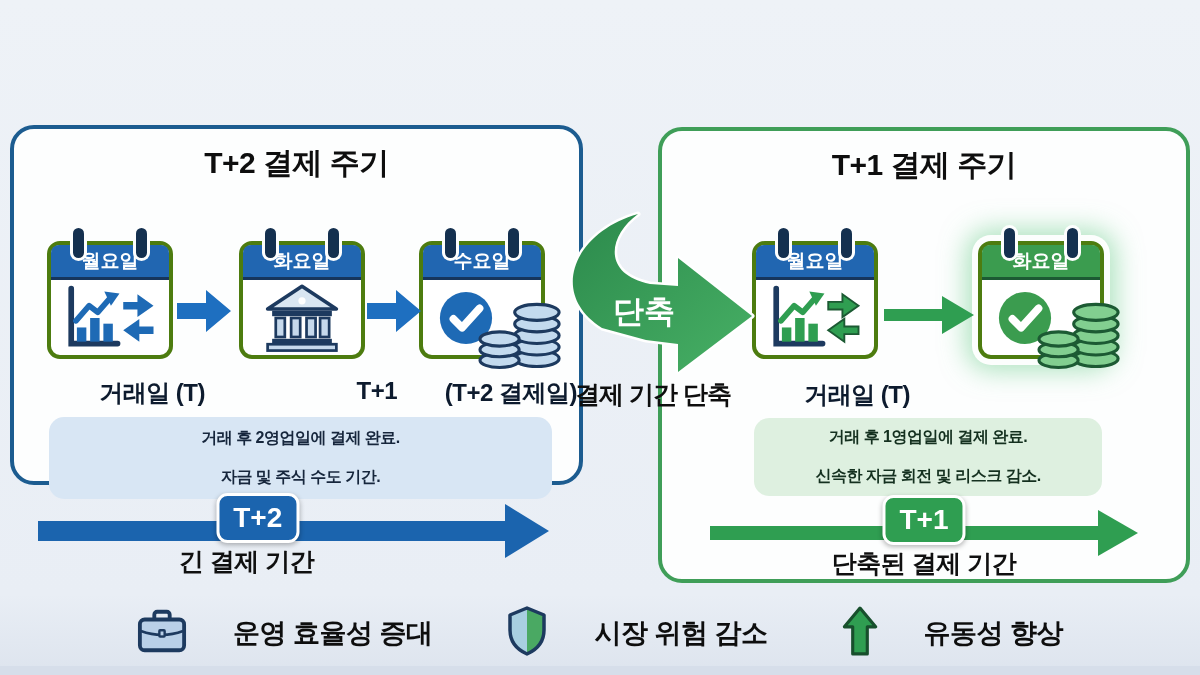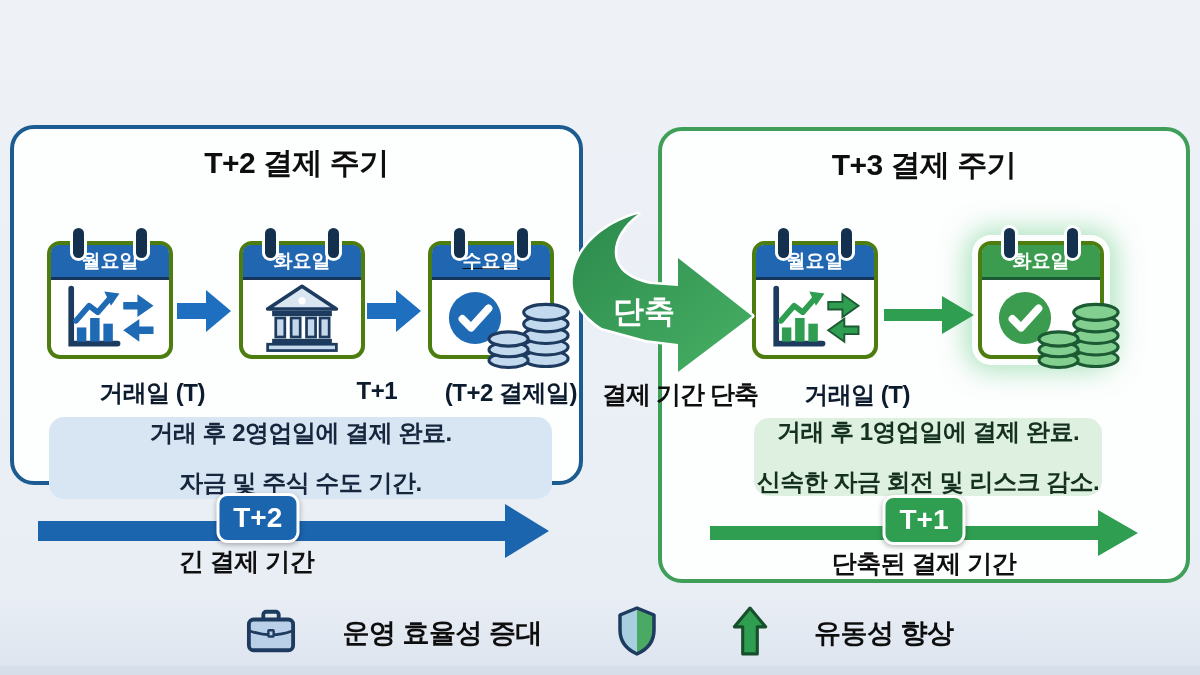--- a/index.html
+++ b/index.html
@@ -27,38 +27,38 @@
   .cal-head { height:35px; display:flex; align-items:center; justify-content:center;
               border-radius:8px 8px 0 0; color:#fff; font-size:19px; font-weight:bold; }
   .cal-head.blue  { background:#2166b1; border-bottom:3px solid #16355c; }
   .cal-head.green { background:#3b9c4f; border-bottom:3px solid #1c5a33; }
   .cal-body { height:76px; display:flex; align-items:center; justify-content:center; }
   .cal.glow { box-shadow:0 0 0 6px rgba(255,255,255,.95), 0 0 26px 12px rgba(110,205,140,.55); }
   .coins { position:absolute; right:-22px; bottom:-20px; }
 
   .lp .c1 { left:33px;  top:112px; }
   .lp .c2 { left:225px; top:112px; }
-  .lp .c3 { left:414px; top:112px;text-decoration:underline; }
+  .lp .c3 { left:405px; top:112px; }
   .rp .c1 { left:90px;  top:110px; }
   .rp .c2 { left:316px; top:110px; }
 
   .day-label { position:absolute; top:248px; width:190px; text-align:right;
                font-size:24px; font-weight:bold; color:#0d1b2e; letter-spacing:-0.5px; }
   .lp .dl1 { left:1px; }   .lp .dl2 { left:193px; } .lp .dl3 { left:373px; }
   .rp .dl1 { left:58px; }  .rp .dl2 { left:292px; }
 
   .step-arrow { position:absolute; }
   .lp .sa1 { left:163px; top:158px; }
   .lp .sa2 { left:353px; top:158px; }
   .rp .sa1 { left:222px; top:162px; }
 
   
   .info-box { position:absolute; border-radius:15px; display:flex; flex-direction:column;
               justify-content:center; align-items:center; gap:18px;
-              font-size:24px; font-weight:bold; color:#16263c; letter-spacing:-0.5px; }
+              font-size:16px; font-weight:bold; color:#16263c; letter-spacing:-0.5px; }
   .lp .info-box { left:35px;  top:288px; width:503px; height:82px; background:#d8e6f4; }
   .rp .info-box { left:92px;  top:287px; width:348px; height:78px; background:#def0e0; color:#14301f; }
 
   
   .timeline { position:absolute; height:58px; }
   .lp .timeline { left:24px; top:372px; right:30px; }
   .rp .timeline { left:48px; top:372px; right:48px; }
   .tl-bar  { position:absolute; top:20px; left:0; }
   .lp .tl-bar { height:20px; right:40px; background:#1b64ae; }
   .rp .tl-bar { height:14px; right:36px; top:23px; background:#2f9e51; }
@@ -74,21 +74,21 @@
   .tl-caption { position:absolute; top:416px; text-align:center;
                 font-size:25px; font-weight:bold; color:#101010; letter-spacing:-0.5px; }
   .lp .tl-caption { left:0; right:100px; }
   .rp .tl-caption { left:0; right:0; }
 
   
   .swoosh { position:absolute; left:546px; top:210px; z-index:5; }
   .swoosh text { font-family:"Liberation Sans","DejaVu Sans",sans-serif;
                  font-size:31px; font-weight:bold; fill:#fff; }
   .trans-caption { position:absolute; left:548px; top:378px; width:210px; z-index:6;
-                   text-align:right; font-size:25px; font-weight:bold; color:#0e0e0e; letter-spacing:-1px; }
+                   text-align:center; font-size:25px; font-weight:bold; color:#0e0e0e; letter-spacing:-1px; }
 
   
   .legend { position:absolute; left:0; right:0; top:602px; height:62px;
             display:flex; align-items:center; justify-content:center; gap:74px; }
   .legend-item { display:flex; align-items:center; gap:14px; }
   .legend-item .lbl { font-size:27px; font-weight:bold; color:#0e0e0e; letter-spacing:-0.5px;margin-left:32px; }
 
   .bottom-strip { position:absolute; left:0; right:0; bottom:0; height:9px; background:#d6deea; }
 </style>
 </head>
@@ -184,21 +184,21 @@
 
     <div class="timeline">
       <div class="tl-bar"></div>
       <div class="tl-head"></div>
       <div class="tl-badge">T+2</div>
     </div>
     <div class="tl-caption">긴 결제 기간</div>
   </div>
 
   <div class="panel green rp">
-    <div class="panel-title">T+3 결제 주기</div>
+    <div class="panel-title">T+1 결제 주기</div>
 
     <div class="cal c1">
       <div class="ring r1"></div>
       <div class="ring r2"></div>
       <div class="cal-head blue">월요일</div>
       <div class="cal-body">
         <svg width="92" height="70" viewBox="0 0 96 74">
           <path d="M7 6 V64 H56" fill="none" stroke="#1d3a5f" stroke-width="6" stroke-linecap="round"></path>
           <rect x="13" y="47" width="10" height="15" fill="#2f9e51"></rect>
           <rect x="27" y="37" width="10" height="25" fill="#2f9e51"></rect>
@@ -289,20 +289,21 @@
       <span class="lbl">운영 효율성 증대</span>
     </div>
     <div class="legend-item">
       <span>
         <svg width="42" height="50" viewBox="0 0 40 50">
           <path d="M20 2 L37 9 V24 C37 37 29 44 20 48 C11 44 3 37 3 24 V9 Z" fill="#a8cfe0"></path>
           <path d="M20 2 L37 9 V24 C37 37 29 44 20 48 Z" fill="#4aa963"></path>
           <path d="M20 2 L37 9 V24 C37 37 29 44 20 48 C11 44 3 37 3 24 V9 Z" fill="none" stroke="#1d3a5f" stroke-width="3.5" stroke-linejoin="round"></path>
         </svg>
       </span>
+      <span class="lbl">시장 위험 감소</span>
     </div>
     <div class="legend-item">
       <span>
         <svg width="36" height="50" viewBox="0 0 34 48">
           <path d="M17 2 L32 20 H24 V46 H10 V20 H2 Z" fill="#2f9e51" stroke="#174f2c" stroke-width="3" stroke-linejoin="round"></path>
         </svg>
       </span>
       <span class="lbl">유동성 향상</span>
     </div>
   </div>

